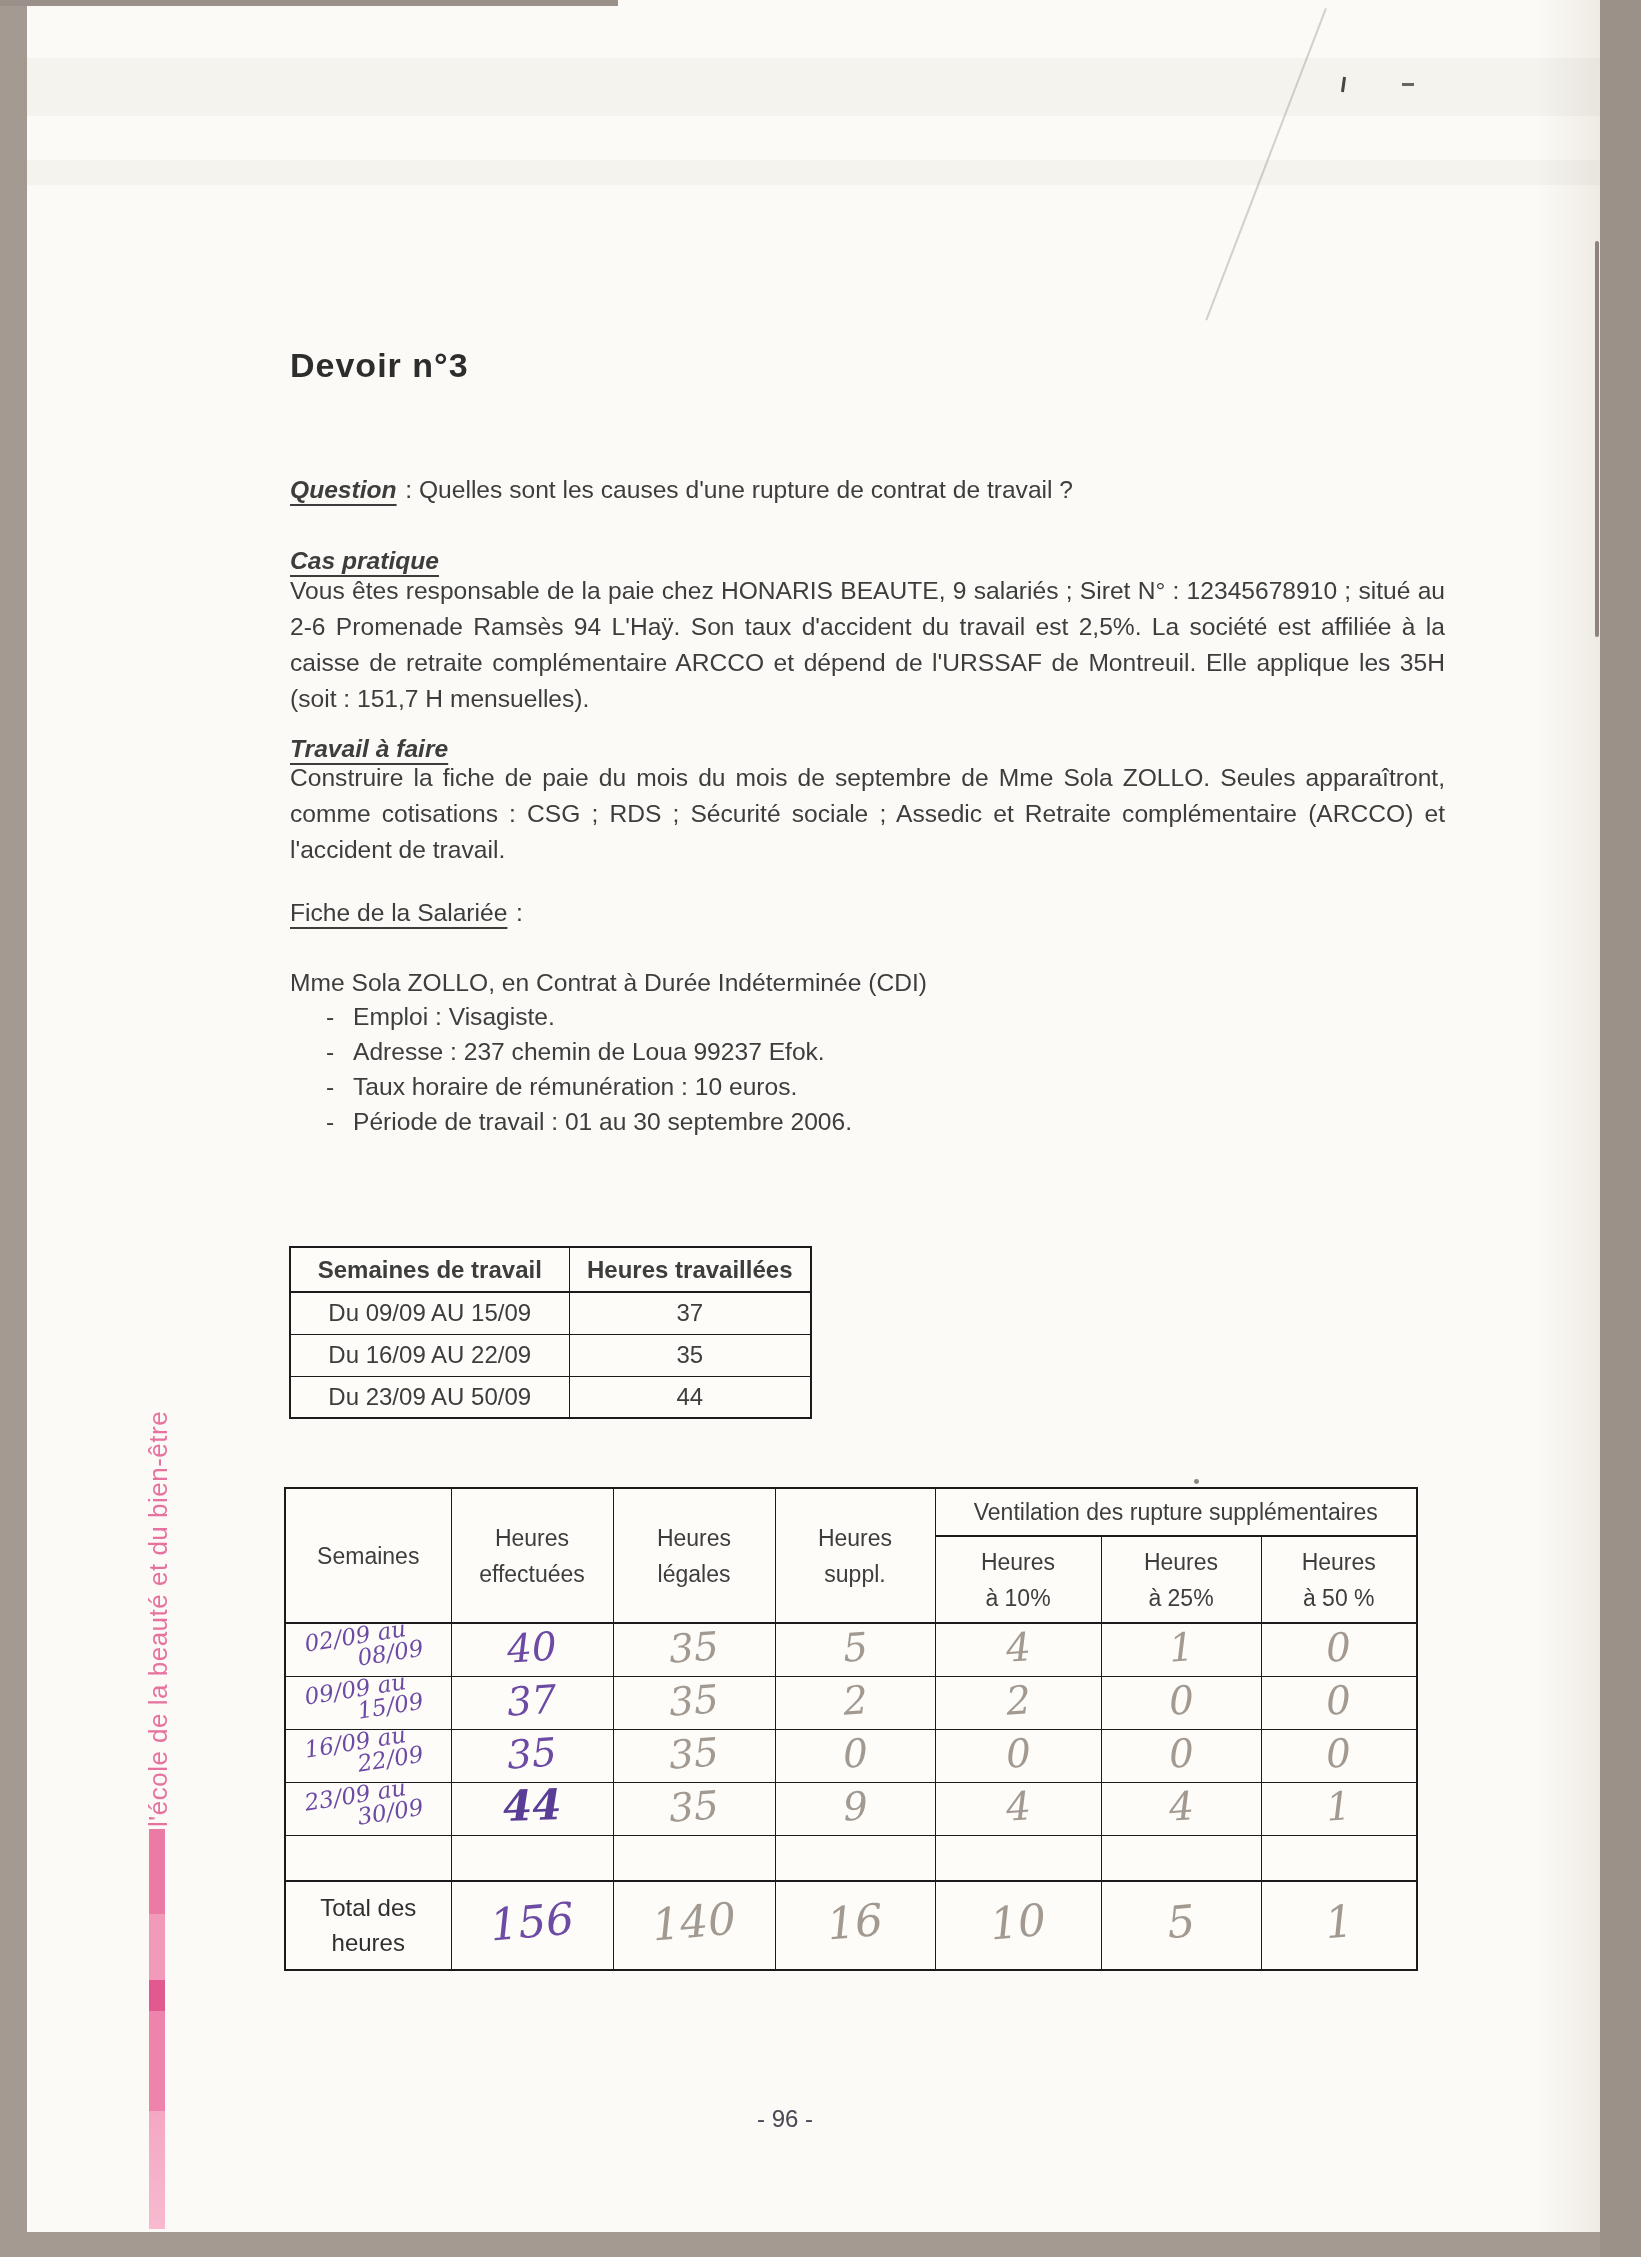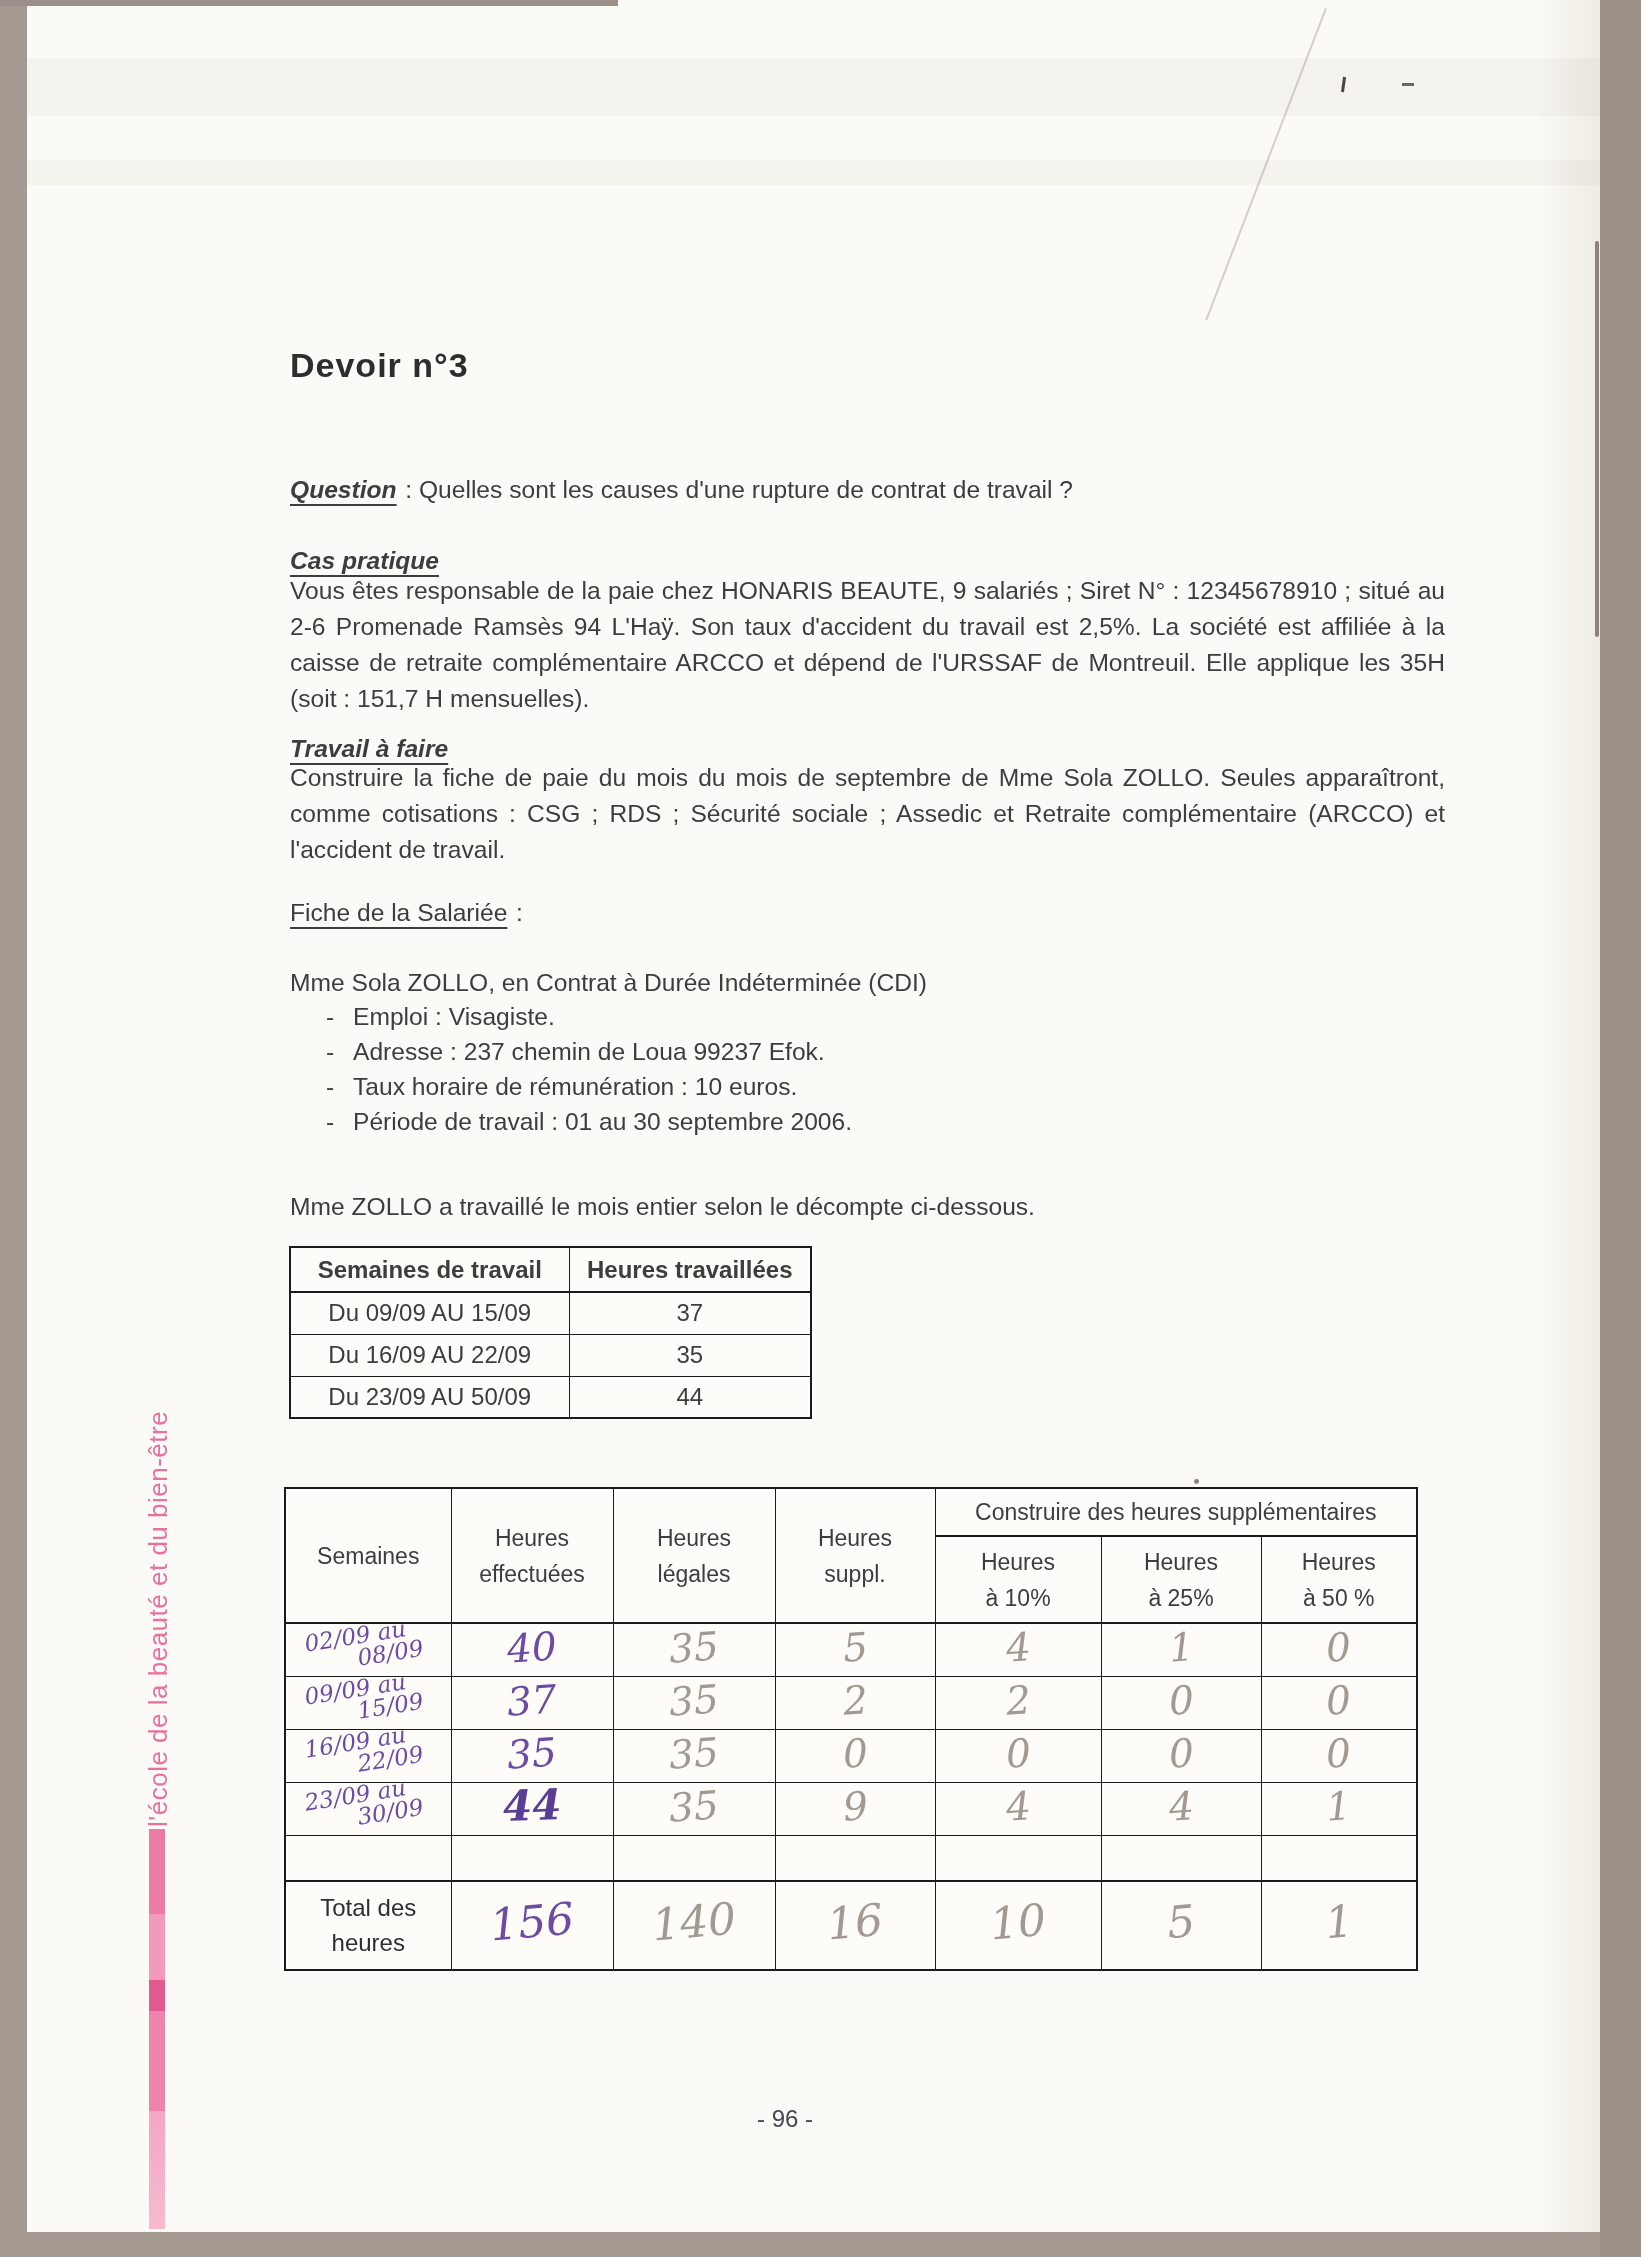--- a/index.html
+++ b/index.html
@@ -135,21 +135,20 @@
 
   <div class="line p-intro">Mme Sola ZOLLO, en Contrat à Durée Indéterminée (CDI)</div>
 
   <div class="list">
     <div class="list-item">Emploi : Visagiste.</div>
     <div class="list-item">Adresse : 237 chemin de Loua 99237 Efok.</div>
     <div class="list-item">Taux horaire de rémunération : 10 euros.</div>
     <div class="list-item">Période de travail : 01 au 30 septembre 2006.</div>
   </div>
 
-  <div class="line p-note">Mme ZOLLO a travaillé le mois entier selon le décompte ci-dessous.</div>
 
   <table class="t1">
     <tbody>
         <tr class="t1-head">
       <td class="c-week">Semaines de travail</td>
       <td class="c-hours">Heures travaillées</td>
     </tr>
     <tr>
       <td>Du 09/09 AU 15/09</td>
       <td>37</td>
@@ -174,21 +173,21 @@
       <col style="width:166px">
         <col style="width:160px">
         <col style="width:156px">
     </colgroup>
     <tbody>
         <tr>
       <td class="head-span" rowspan="2"><span class="hdr-inner">Semaines</span></td>
       <td class="head-span" rowspan="2"><span class="hdr-inner">Heures effectuées</span></td>
       <td class="head-span" rowspan="2"><span class="hdr-narrow">Heures légales</span></td>
       <td class="head-span" rowspan="2"><span class="hdr-narrow">Heures suppl.</span></td>
-      <td class="vent-title" colspan="3">Construire des heures supplémentaires</td>
+      <td class="vent-title" colspan="3">Ventilation des rupture supplémentaires</td>
     </tr>
     <tr class="vent-sub">
       <td><span class="hdr-narrow">Heures à 10%</span></td>
       <td><span class="hdr-narrow">Heures à 25%</span></td>
       <td><span class="hdr-narrow">Heures à 50 %</span></td>
     </tr>
 
     <tr class="data-row">
       <td><span class="hw ink wk"><span>02/09 au</span><span class="wk2">08/09</span></span></td>
       <td><span class="hw ink num">40</span></td>

